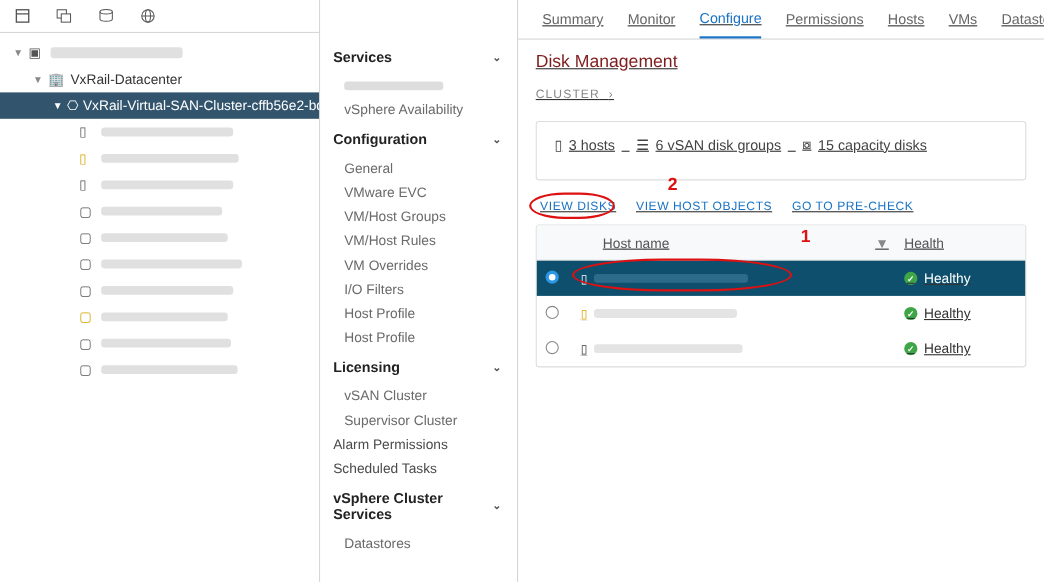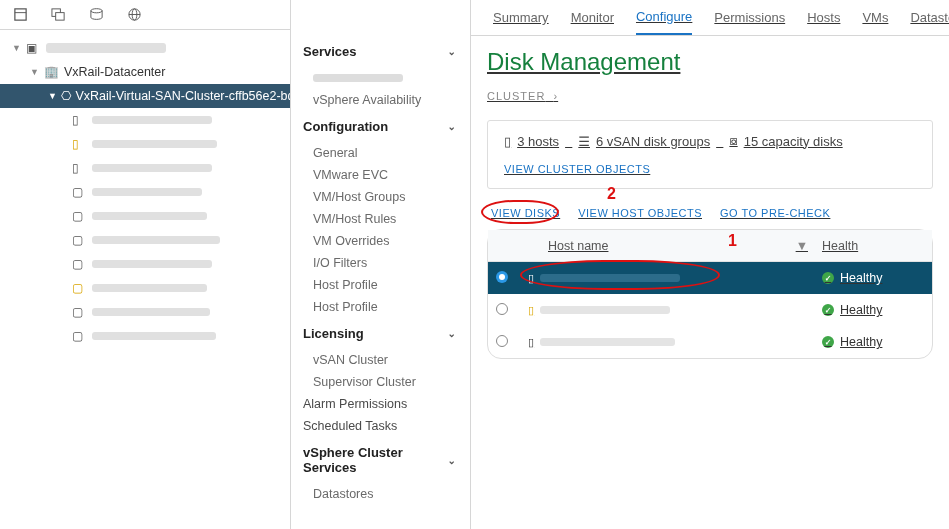--- a/index.html
+++ b/index.html
@@ -28,30 +28,30 @@
 .cfg-section-head { display:flex; justify-content:space-between; align-items:center; padding: 8px 14px 8px 12px; font-weight:600; font-size: 13px; color:#222; cursor:pointer; }
 .cfg-section-head .chev { font-size:10px; color:#555; }
 .cfg-item { padding: 4px 0 4px 22px; font-size: 12.5px; color:#6a6a6a; cursor:pointer; }
 
 
 .tabs { height: 36px; border-bottom: 1px solid #d6d6d6; display:flex; align-items:stretch; padding-left: 22px; gap: 22px; font-size: 13px; }
 .tab { display:flex; align-items:center; color:#666; cursor:pointer; }
 .tab.active { color:#1a73c4; border-bottom: 2px solid #1a73c4; font-weight:500; }
 
 .r-content { padding: 12px 16px 0 16px; flex:1; overflow:auto; }
-.title { font-size: 24px; color:#15803d; font-weight:400; margin-bottom: 14px; }
+.title { font-size: 16px; color:#7f1d1d; font-weight:400; margin-bottom: 14px; }
 .crumbs { font-size: 11px; letter-spacing:1px; color:#888; margin-bottom:18px; }
 .stats-card { border:1px solid #ddd; border-radius:3px; padding: 12px 16px; font-size:13px; color:#444; margin-bottom:4px; }
 .stats-row { display:flex; gap:6px; align-items:center; margin-bottom:12px; }
 .link-row a, .linkbar a { color:#1a73c4; font-size:11px; letter-spacing:.5px; text-decoration:none; cursor:pointer; }
 .linkbar { display:flex; gap:18px; margin: 18px 0 10px 0; position:relative; }
 .linkbar a.first { margin-left:4px; }
 
 
-.tbl { border:1px solid #ddd; border-radius:14px; font-size:12.5px; }
+.tbl { border:1px solid #ddd; border-radius:3px; font-size:12.5px; }
 .tbl-head { display:flex; align-items:center; height:32px; background:#f7f9fa; color:#555; border-bottom:1px solid #e2e2e2; padding-left:8px; }
 .tbl-row { display:flex; align-items:center; height:32px; padding-left:8px; }
 .tbl-row.sel { background:#0d4f6c; color:#fff; }
 .col-radio { width:32px; }
 .col-host { flex:1; display:flex; align-items:center; gap:6px; }
 .col-health { width:110px; display:flex; align-items:center; gap:6px; }
 .radio-o { width:12px; height:12px; border:1.5px solid #888; border-radius:50%; display:inline-block; }
 .radio-f { width:12px; height:12px; border-radius:50%; background:#2b98e6; display:inline-block; position:relative; }
 .radio-f::after { content:""; position:absolute; inset:3px; background:#fff; border-radius:50%; }
 .hsmudge { display:inline-block; height:8px; border-radius:3px; }
@@ -213,21 +213,20 @@
       <div class="crumbs">
         <span>CLUSTER</span>&nbsp;&nbsp;<span>›</span>
       </div>
 
       <div class="stats-card">
         <div class="stats-row">
           <span>▯</span><span>3 hosts</span>&nbsp;&nbsp;
           <span>☰</span><span>6 vSAN disk groups</span>&nbsp;&nbsp;
           <span>⧇</span><span>15 capacity disks</span>
         </div>
-        <div class="link-row"><a>VIEW CLUSTER OBJECTS</a></div>
       </div>
 
       <div class="linkbar">
         <a class="first">VIEW DISKS</a>
         <a>VIEW HOST OBJECTS</a>
         <a>GO TO PRE-CHECK</a>
 
         <span class="anno-circle1" style="left:-6px;top:-7px;width:78px;height:24px"></span>
         <span class="anno-label" style="left:120px;top:-22px">2</span>
       </div>

